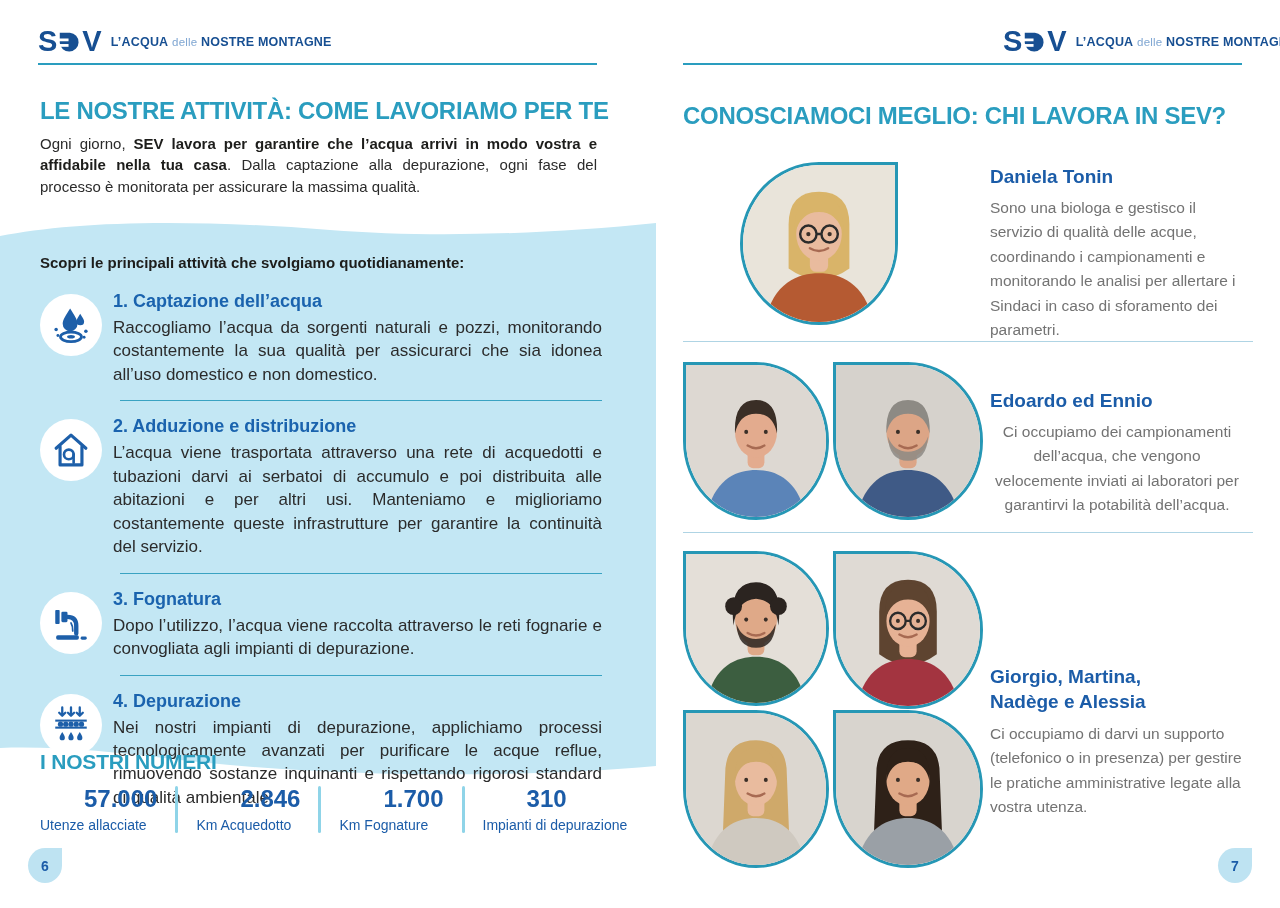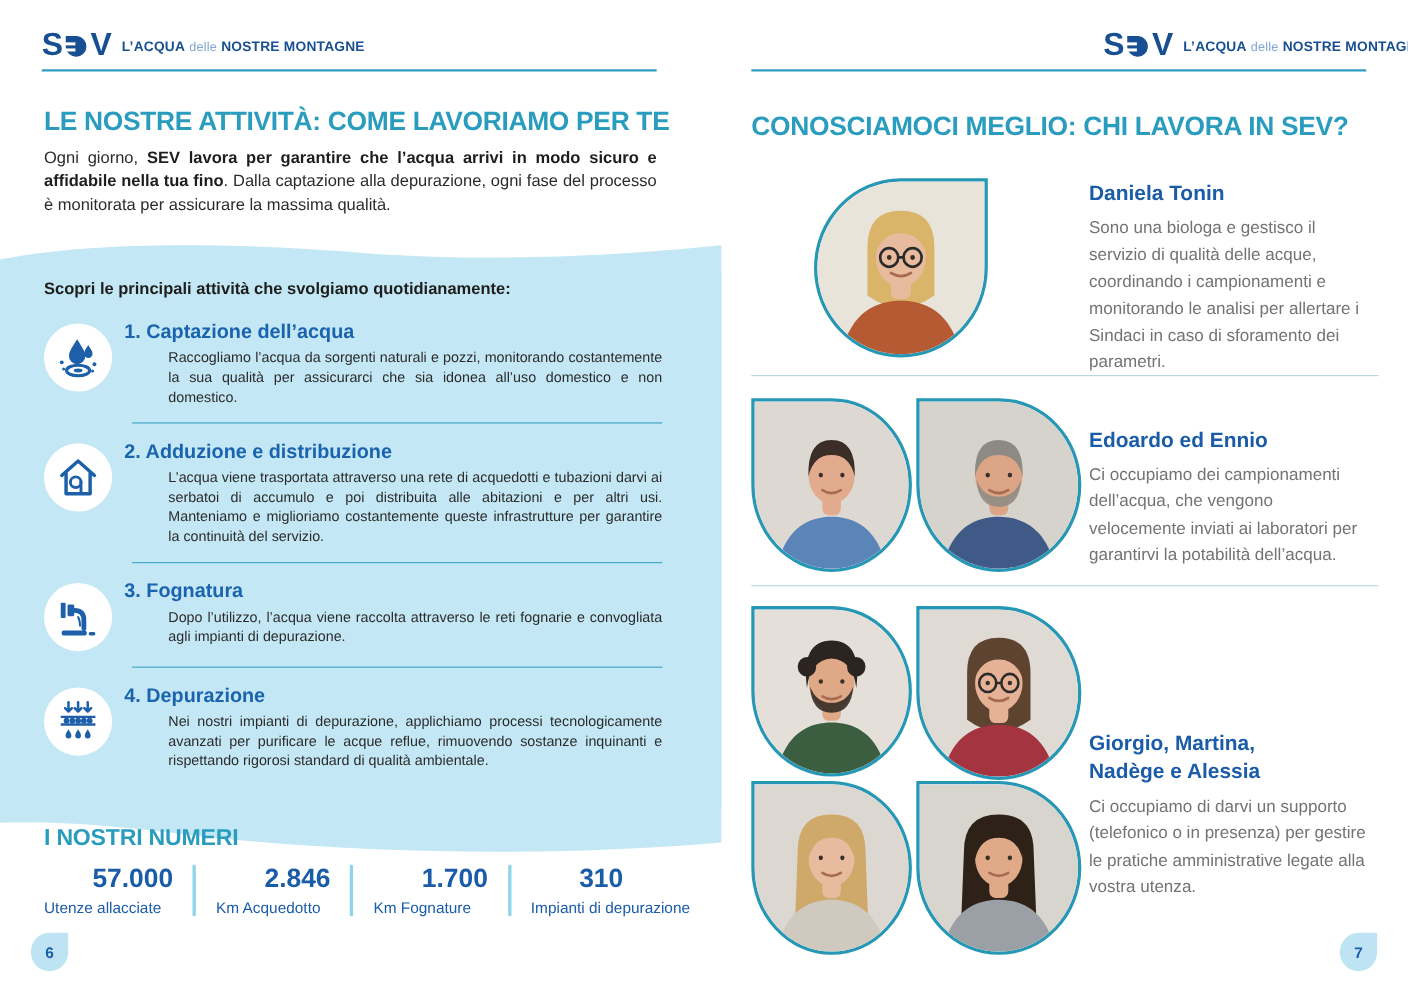--- a/index.html
+++ b/index.html
@@ -34,21 +34,21 @@
   .activities-box { position:absolute; left:0; top:218px; width:656px; height:562px; }
   .wave-top    { position:absolute; top:0;   left:0; }
   .box-body    { position:absolute; top:29px; left:0; width:656px; height:488px; background:#C3E7F4; }
   .wave-bottom { position:absolute; top:516px; left:0; }
   .box-inner { position:absolute; top:36px; left:0; width:656px; padding:0 54px 0 40px; }
   .box-heading { font-size:15px; font-weight:bold; color:#1d1d1b; margin-bottom:12px; }
   .activity { display:flex; gap:11px; padding:8px 0 6px 0; }
   .icon-circle { flex:none; width:62px; height:62px; border-radius:50%; background:#ffffff; display:flex; align-items:center; justify-content:center; margin-top:3px; }
   .activity-text { flex:1; }
   .activity-title { font-size:18px; font-weight:bold; color:#1A63AE; margin-bottom:4px; }
-  .activity-body { font-size:13px; line-height:1.38; color:#2b2b2b; text-align:justify;margin-left:40px; }
+  .activity-body { font-size:17px; line-height:1.38; color:#2b2b2b; text-align:justify; }
   .act-divider { height:1px; background:#3AA3C2; margin:8px 0 7px 80px; }
 
   
   .numbers-title { position:absolute; left:40px; top:750px; font-size:21px; font-weight:bold; color:#2A9DBF; letter-spacing:-.2px; }
   .stats-row { position:absolute; left:40px; top:786px; display:flex; align-items:stretch; }
   .stat { padding-right:18px; }
   .stat-value { font-size:24px; font-weight:bold; color:#1B5CA8; line-height:1.1;margin-left:44px; }
   .stat-label { font-size:14px; color:#1B5CA8; margin-top:5px; white-space:nowrap; }
   .stat-sep { width:3px; background:#8FD4E8; margin-right:18px; border-radius:2px; }
 
@@ -99,21 +99,21 @@
     <div class="tagline">
       <span class="b">L’ACQUA</span>
       <span class="l">delle</span>
       <span class="b">NOSTRE MONTAGNE</span>
     </div>
   </div>
   <div class="header-rule right"></div>
 
   <h1 class="page-title left">LE NOSTRE ATTIVITÀ: COME LAVORIAMO PER TE</h1>
 
-  <p class="intro"><span>Ogni giorno, </span><strong>SEV lavora per garantire che l’acqua arrivi in modo sicuro e affidabile nella tua fino</strong><span>. Dalla captazione alla depurazione, ogni fase del processo è monitorata per assicurare la massima qualità.</span></p>
+  <p class="intro"><span>Ogni giorno, </span><strong>SEV lavora per garantire che l’acqua arrivi in modo vostra e affidabile nella tua casa</strong><span>. Dalla captazione alla depurazione, ogni fase del processo è monitorata per assicurare la massima qualità.</span></p>
 
   <div class="activities-box">
     <svg class="wave-top" width="656" height="30" viewBox="0 0 656 30" preserveAspectRatio="none">
       <path d="M0,18 C70,4 180,0 330,12 C430,20 550,16 656,5 L656,31 L0,31 Z" fill="#C3E7F4"></path>
     </svg>
     <div class="box-body"></div>
     <svg class="wave-bottom" width="656" height="46" viewBox="0 0 656 46" preserveAspectRatio="none">
       <path d="M0,-1 L656,-1 L656,32 C520,44 340,44 180,26 C110,17 50,12 0,14 Z" fill="#C3E7F4"></path>
     </svg>
 
@@ -285,21 +285,21 @@
         <rect x="44" y="55" width="12" height="13" rx="4" fill="#dca586"></rect>
         <ellipse cx="50" cy="44" rx="15" ry="17" fill="#dca586"></ellipse>
         <path d="M35,45 Q34,23 50,23 Q66,23 65,45 Q62,32 50,32 Q38,32 35,45 Z" fill="#8d8a84"></path>
         <path d="M36,47 Q37,63 50,63 Q63,63 64,47 Q60,57 50,57 Q40,57 36,47 Z" fill="#8d8a84" opacity="0.85"></path>
         <circle cx="43" cy="44" r="1.4" fill="#3a2f28"></circle>
         <circle cx="57" cy="44" r="1.4" fill="#3a2f28"></circle>
         <path d="M44,53 Q50,56.5 56,53" stroke="#a76a52" stroke-width="1.6" fill="none" stroke-linecap="round"></path>
       </svg>
     </div>
   <div class="person-name" style="left:990px; top:388px;">Edoardo ed Ennio</div>
-  <div class="person-bio" style="left:990px; top:420px; width:254px;">Ci occupiamo dei campionamenti dell’acqua, che vengono velocemente inviati ai laboratori per garantirvi la potabilità dell’acqua.</div>
+  <div class="person-bio" style="left:990px; top:420px; width:254px;text-align:center;">Ci occupiamo dei campionamenti dell’acqua, che vengono velocemente inviati ai laboratori per garantirvi la potabilità dell’acqua.</div>
   <div class="section-divider" style="top:532px;"></div>
 
   <div class="photo" style="left: 683px; top: 551px; width: 146px; height: 155px; border-radius: 0px 50% 50%;" aria-label="Giorgio portrait">
       <svg viewBox="0 0 100 100" preserveAspectRatio="none">
     <rect width="100" height="100" fill="#e4dfd8"></rect>
         <path d="M14,102 C19,75 36,69 50,69 C64,69 81,75 86,102 Z" fill="#3c5e40"></path>
         <rect x="44" y="55" width="12" height="13" rx="4" fill="#dfa988"></rect>
         <ellipse cx="50" cy="44" rx="15" ry="17" fill="#dfa988"></ellipse>
         <path d="M34,48 Q30,19 50,19 Q70,19 66,48 Q64,31 50,30 Q36,31 34,48 Z" fill="#2b2420"></path>
          <circle cx="34" cy="35" r="6" fill="#2b2420"></circle>

